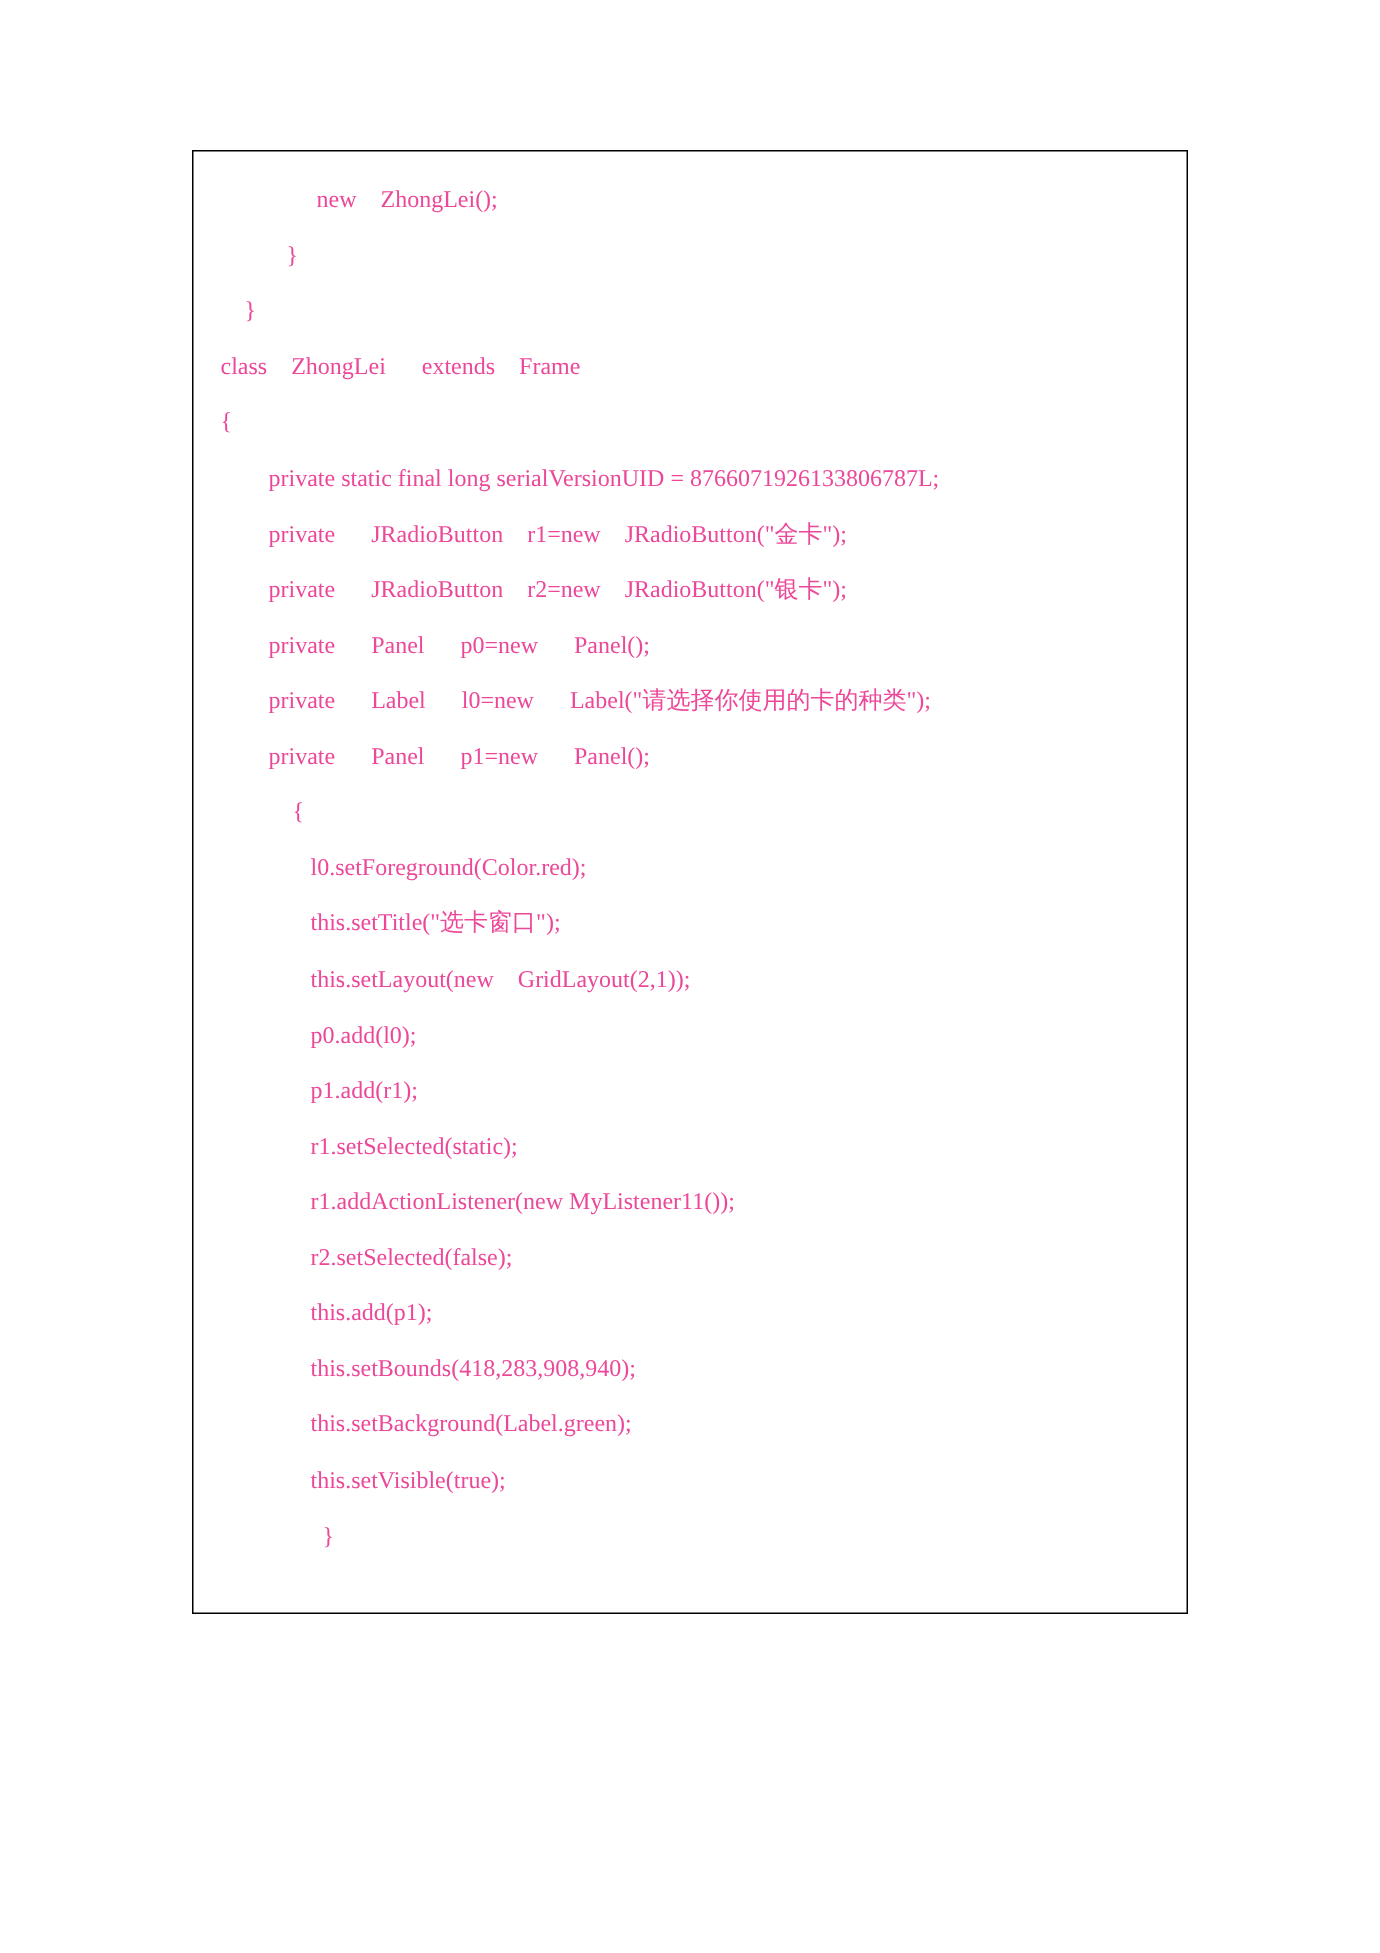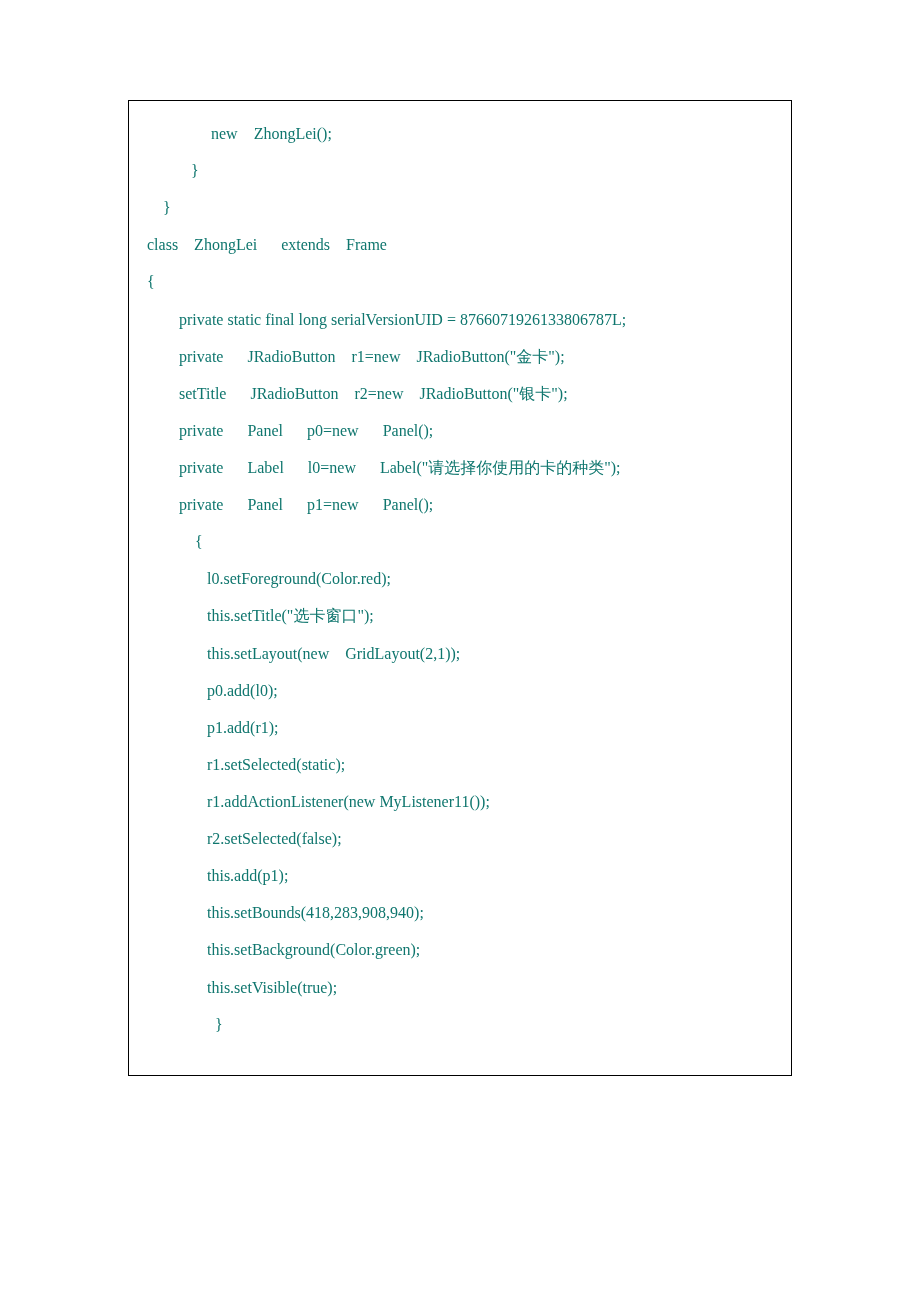--- a/index.html
+++ b/index.html
@@ -14,51 +14,51 @@
   .page {
     padding: 100px 128px 60px 128px;
     box-sizing: border-box;
   }
   .code-box {
     border: 1px solid #000;
     padding: 14px 18px 32px 18px;
     box-sizing: border-box;
     font-size: 16px;
     line-height: 2.32;
-    color: #0f766e;
+    color: #ec4899;
   }
   .code-line {
     white-space: pre;
     font-family: "Times New Roman", "SimSun", serif;
   }
 </style>
 </head>
 <body>
 
 <div class="page">
   <div class="code-box">
     <div class="code-line">                new    ZhongLei();</div>
     <div class="code-line">           }</div>
     <div class="code-line">    }</div>
     <div class="code-line">class    ZhongLei      extends    Frame</div>
     <div class="code-line">{</div>
     <div class="code-line">        private static final long serialVersionUID = 8766071926133806787L;</div>
     <div class="code-line">        private      JRadioButton    r1=new    JRadioButton("金卡");</div>
-    <div class="code-line">        setTitle      JRadioButton    r2=new    JRadioButton("银卡");</div>
+    <div class="code-line">        private      JRadioButton    r2=new    JRadioButton("银卡");</div>
     <div class="code-line">        private      Panel      p0=new      Panel();</div>
     <div class="code-line">        private      Label      l0=new      Label("请选择你使用的卡的种类");</div>
     <div class="code-line">        private      Panel      p1=new      Panel();</div>
     <div class="code-line">            {</div>
     <div class="code-line">               l0.setForeground(Color.red);</div>
     <div class="code-line">               this.setTitle("选卡窗口");</div>
     <div class="code-line">               this.setLayout(new    GridLayout(2,1));</div>
     <div class="code-line">               p0.add(l0);</div>
     <div class="code-line">               p1.add(r1);</div>
     <div class="code-line">               r1.setSelected(static);</div>
     <div class="code-line">               r1.addActionListener(new MyListener11());</div>
     <div class="code-line">               r2.setSelected(false);</div>
     <div class="code-line">               this.add(p1);</div>
     <div class="code-line">               this.setBounds(418,283,908,940);</div>
-    <div class="code-line">               this.setBackground(Color.green);</div>
+    <div class="code-line">               this.setBackground(Label.green);</div>
     <div class="code-line">               this.setVisible(true);</div>
     <div class="code-line">                 }</div>
   </div>
 </div>
 
 </body></html>

